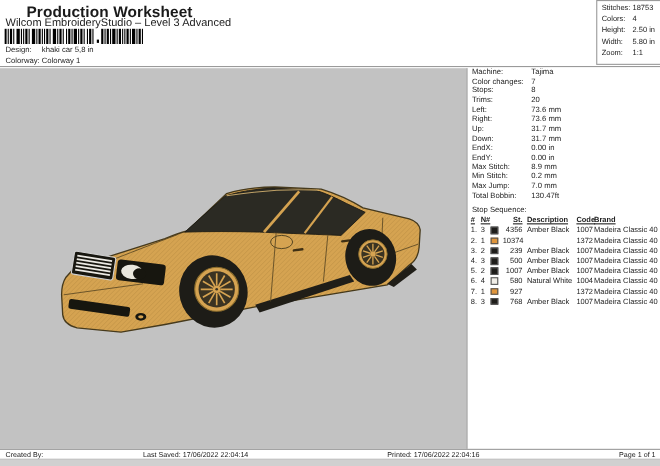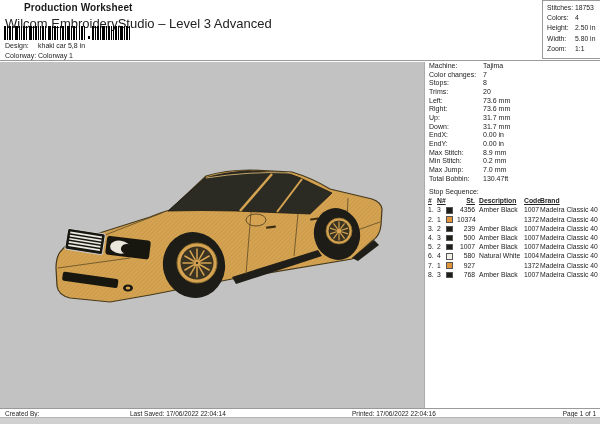--- a/index.html
+++ b/index.html
@@ -2,22 +2,22 @@
 <html><head>
 <meta charset="utf-8">
 <style>
   html,body{margin:0;padding:0;}
   body{
     width:600px;height:424px;position:relative;background:#ffffff;
     font-family:"Liberation Sans", sans-serif;color:#1a1a1a;overflow:hidden;
   }
   .abs{position:absolute;}
   
-  .title{left:5px;top:2px;font-size:10px;font-weight:bold;letter-spacing:.1px;padding-left:19px;}
-  .subtitle{left:5px;top:16px;font-size:13px;color:#222;}
+  .title{left:5px;top:2px;font-size:14px;font-weight:bold;letter-spacing:.1px;padding-left:19px;}
+  .subtitle{left:5px;top:16px;font-size:10px;color:#222;}
   .barcode{left:4px;top:26px;}
   .meta-row{left:5px;font-size:7px;color:#222;}
   .meta-row .lbl{display:inline-block;width:33px;}
   .row-design{top:42px;} .row-colorway{top:52px;}
   .header-rule{left:0;top:60px;width:600px;height:1px;background:#9a9a9a;}
   
   .stats-box{left:542px;top:0;width:56px;height:55px;border:1px solid #9a9a9a;
     font-size:6.8px;padding:2px 0 0 4px;background:#fff;}
   .stats-box .srow{line-height:10.2px;white-space:nowrap;}
   .stats-box .lbl{display:inline-block;width:28px;}

